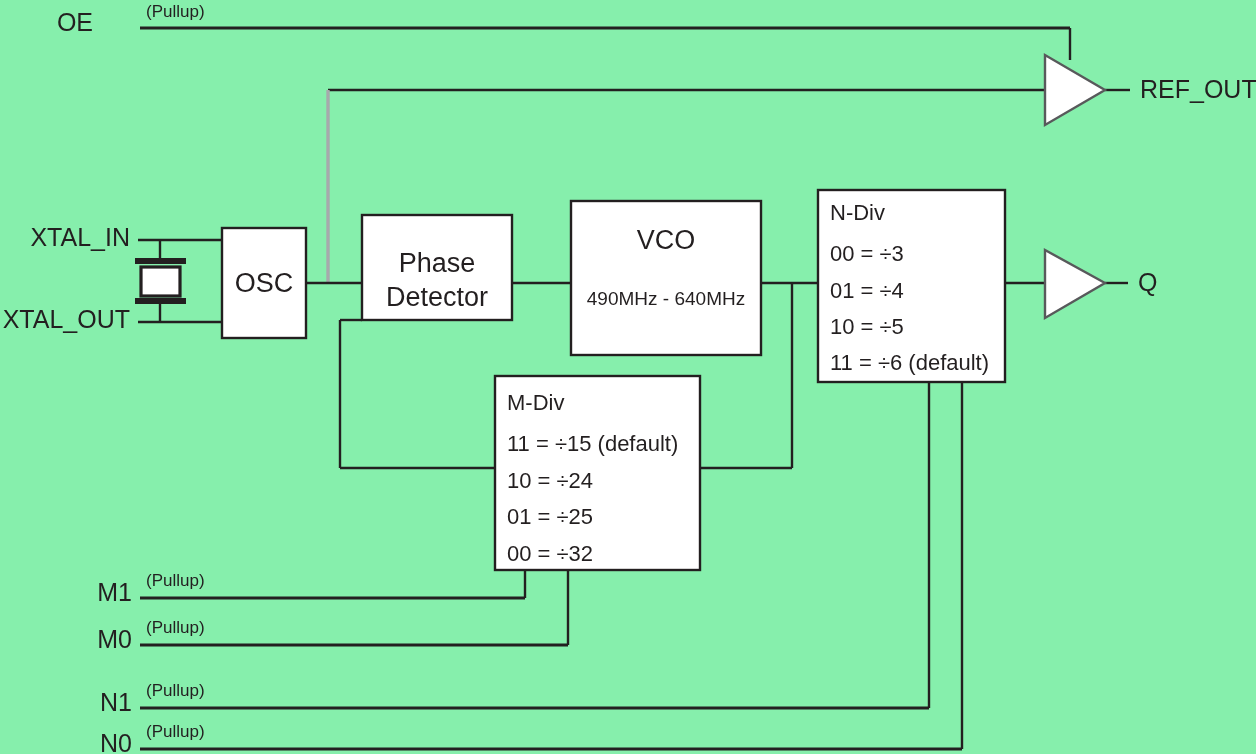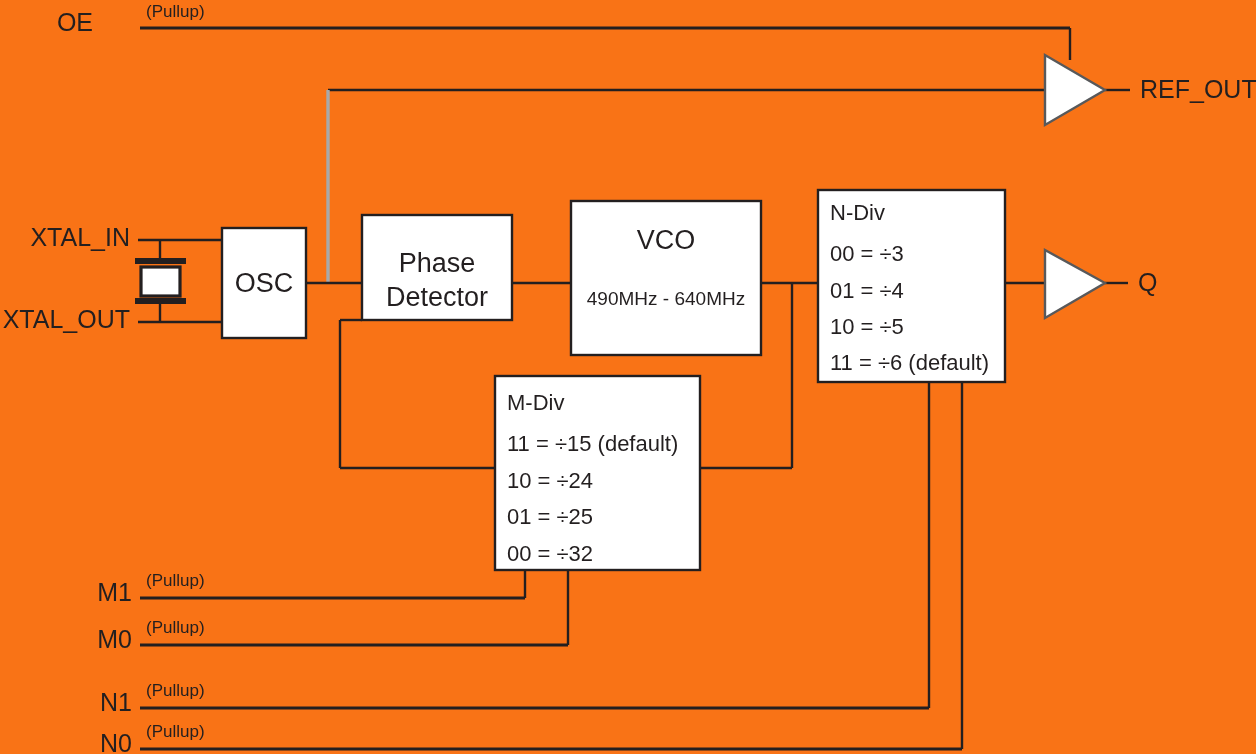--- a/index.html
+++ b/index.html
@@ -10,21 +10,21 @@
   body {
     width: 1256px;
     height: 754px;
     overflow: hidden;
     font-family: "Liberation Sans", sans-serif;
   }
   #diagram-root {
     position: relative;
     width: 1256px;
     height: 754px;
-    background: #f97316;
+    background: #86efac;
   }
   svg#block-diagram {
     display: block;
     width: 1256px;
     height: 754px;
   }
   .wire {
     stroke: #231f20;
     stroke-width: 2.4;
     fill: none;

